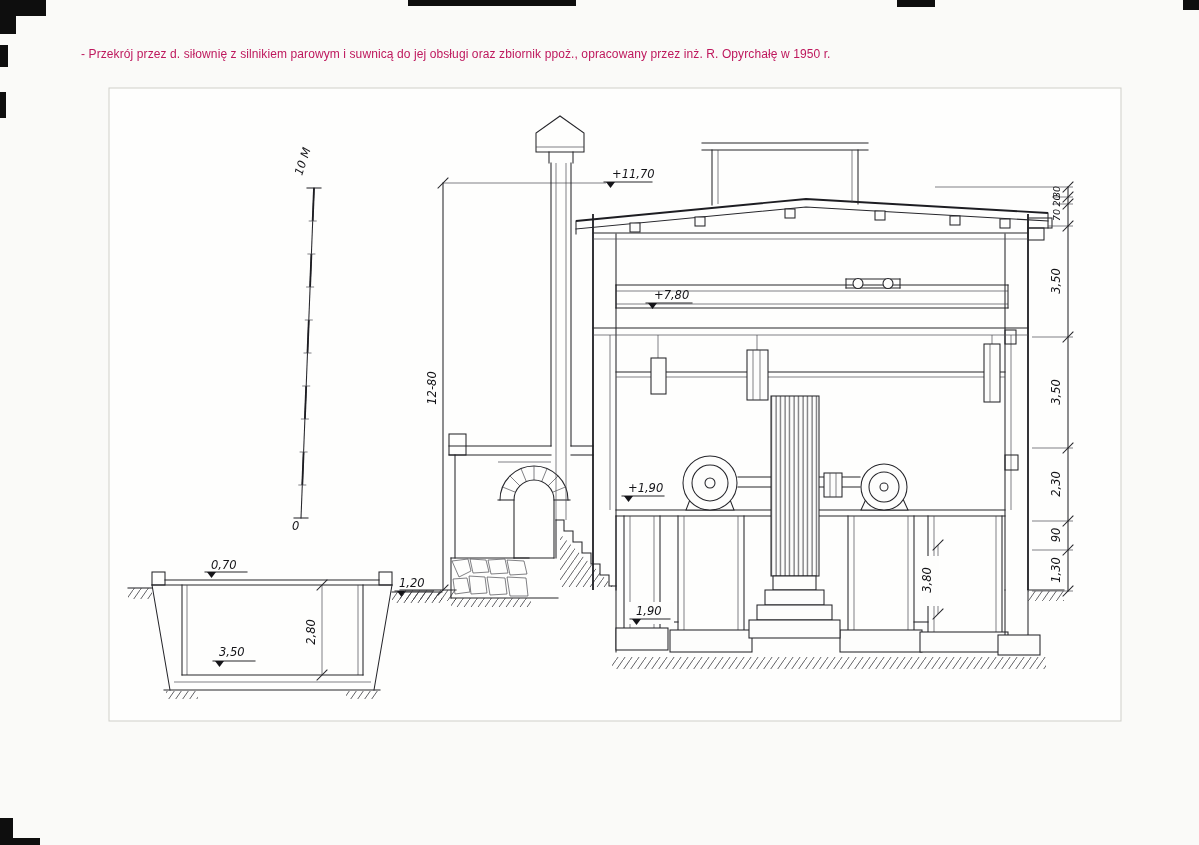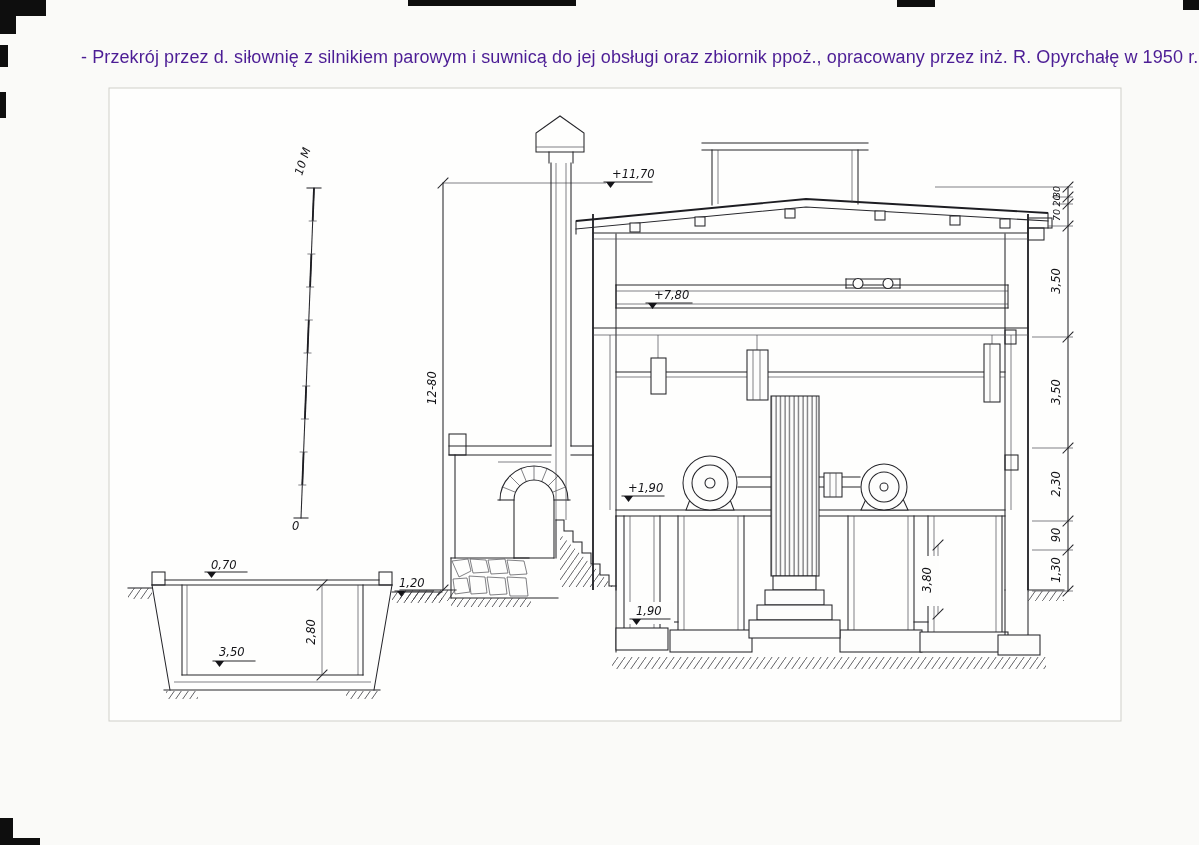--- a/index.html
+++ b/index.html
@@ -1,18 +1,18 @@
 <!DOCTYPE html>
 <html><head>
 <meta charset="utf-8">
 <style>
   *{margin:0;padding:0;box-sizing:border-box}
   html,body{width:1199px;height:845px}
   body{background:#fafaf8;font-family:"Liberation Sans",sans-serif;position:relative;overflow:hidden}
-  .caption{position:absolute;left:81px;top:47px;font-size:18px;color:#4c1d95;letter-spacing:.1px;white-space:nowrap}
+  .caption{position:absolute;left:81px;top:47px;font-size:12px;color:#be185d;letter-spacing:.1px;white-space:nowrap}
   .art{position:absolute;background:#0e0e0e}
   svg{position:absolute;left:0;top:0}
   .ln{stroke:#26262b;stroke-width:1.05;fill:none;stroke-linecap:square}
   .lt{stroke:#4a4a50;stroke-width:.7;fill:none}
   .lk{stroke:#1d1d22;stroke-width:1.8;fill:none}
   .wfill{fill:#fdfdfc}
   .dimtx{font-family:"DejaVu Sans",sans-serif;font-style:italic;font-size:11.5px;fill:#141418}
   .dimsm{font-family:"DejaVu Sans",sans-serif;font-style:italic;font-size:9.5px;fill:#141418}
   .tri{fill:#141418;stroke:none}
 </style>

